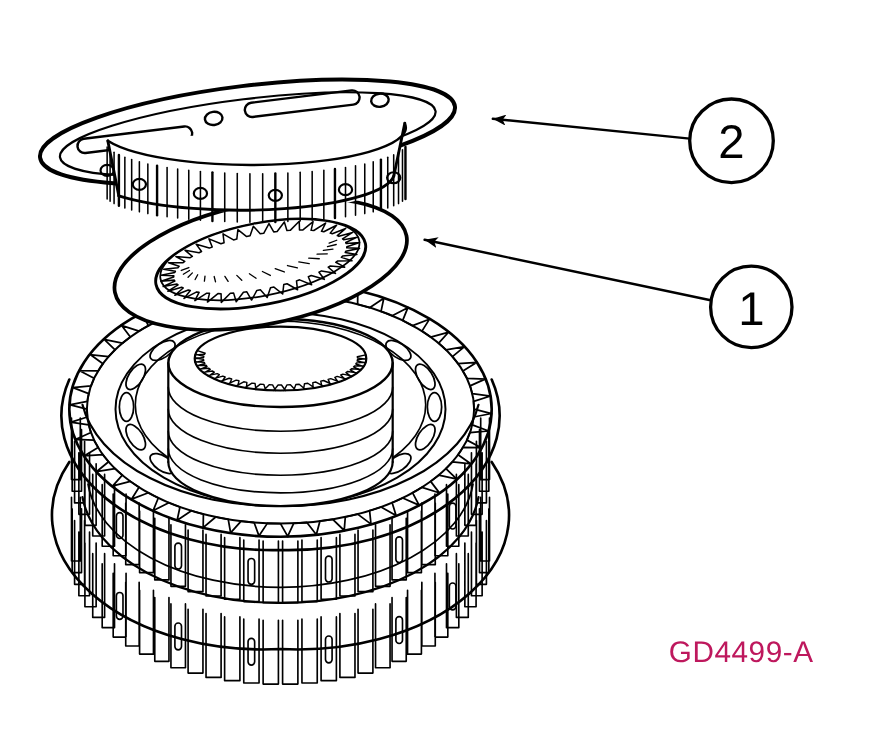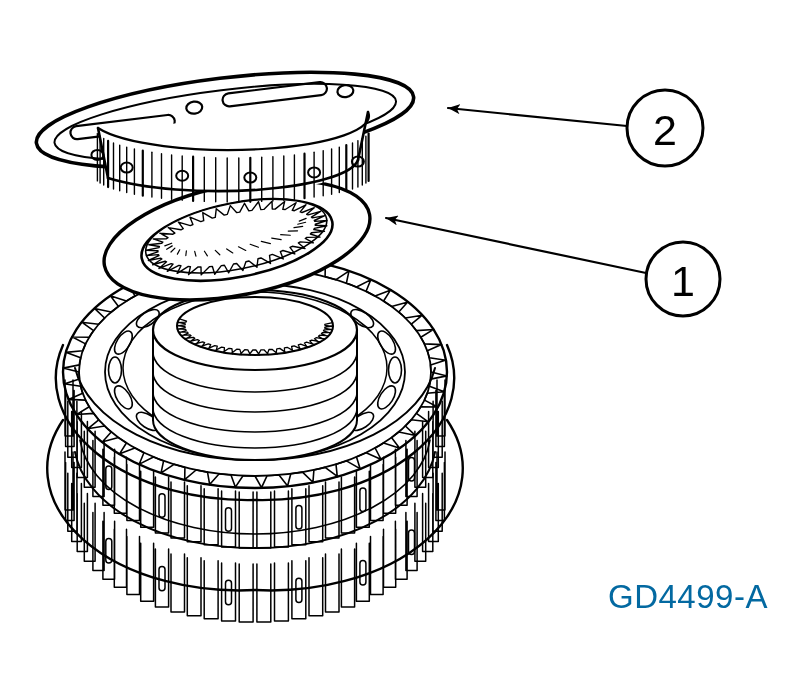--- a/index.html
+++ b/index.html
@@ -23,23 +23,23 @@
     left: 0;
     top: 0;
     width: 790px;
     height: 684px;
   }
   .fig-id {
     position: absolute;
     left: 608px;
     top: 578px;
     font-family: "Liberation Sans", sans-serif;
-    font-size: 33px;
+    font-size: 27px;
     letter-spacing: 0.5px;
-    color: #0369a1;
+    color: #be185d;
     white-space: nowrap;
   }
   .callout-text {
     font-family: "Liberation Sans", sans-serif;
     font-size: 43px;
     fill: #000000;
     text-anchor: middle;
     dominant-baseline: central;
   }
 </style>

